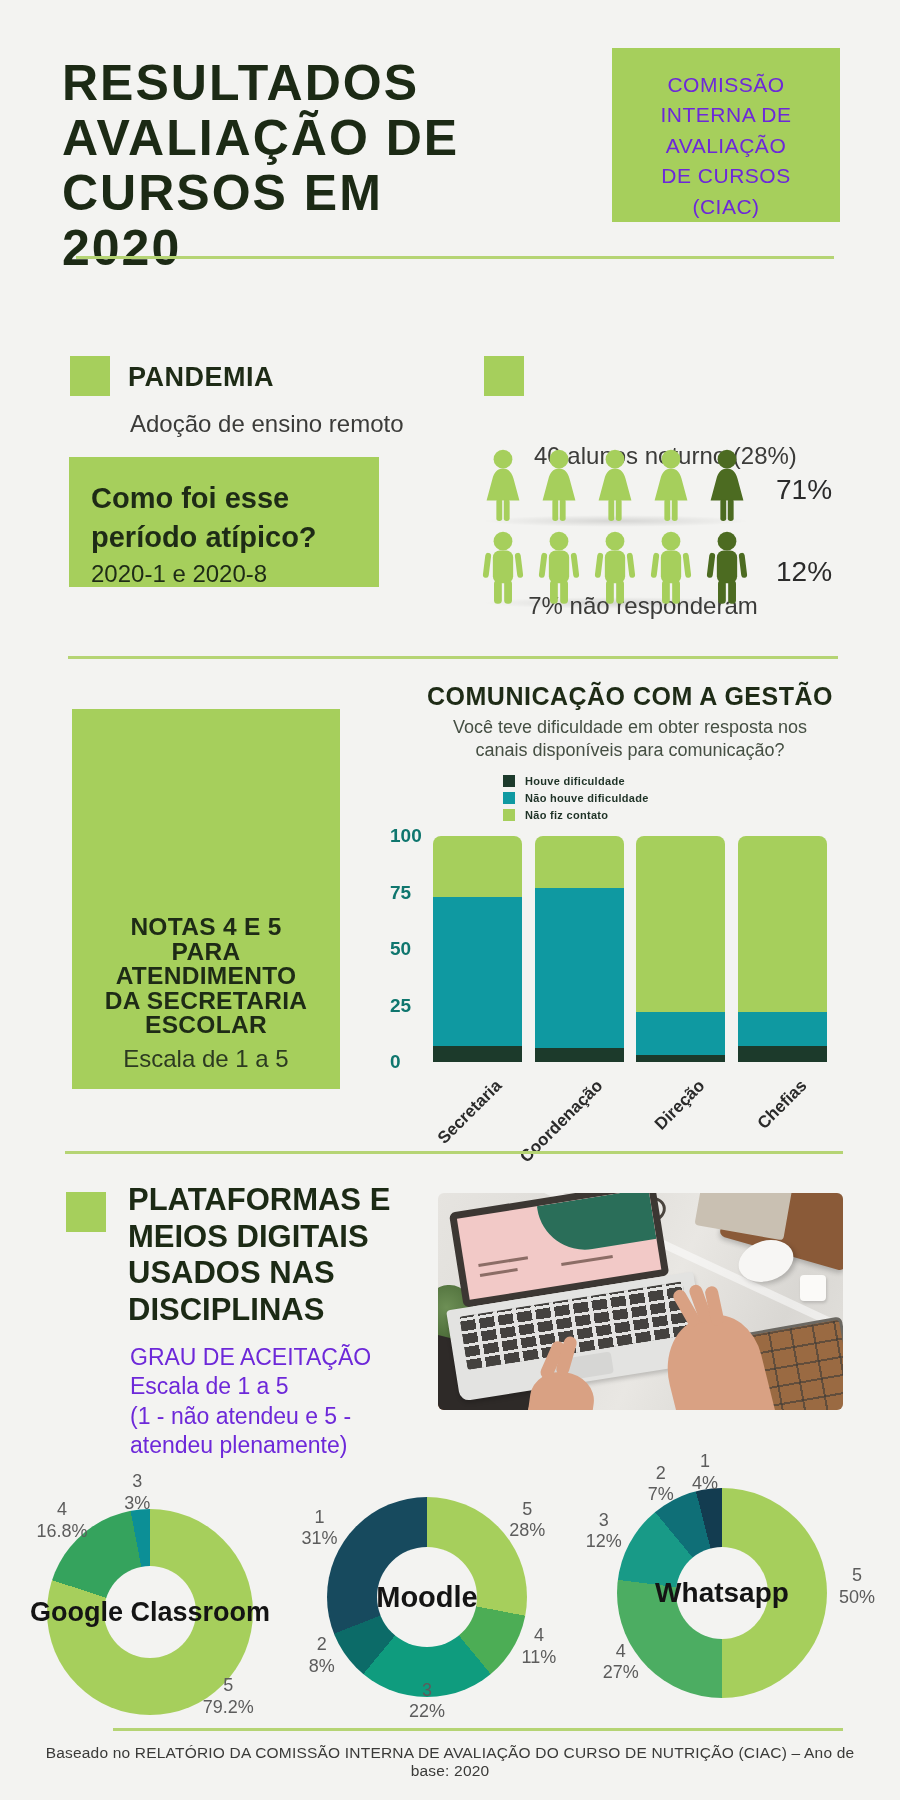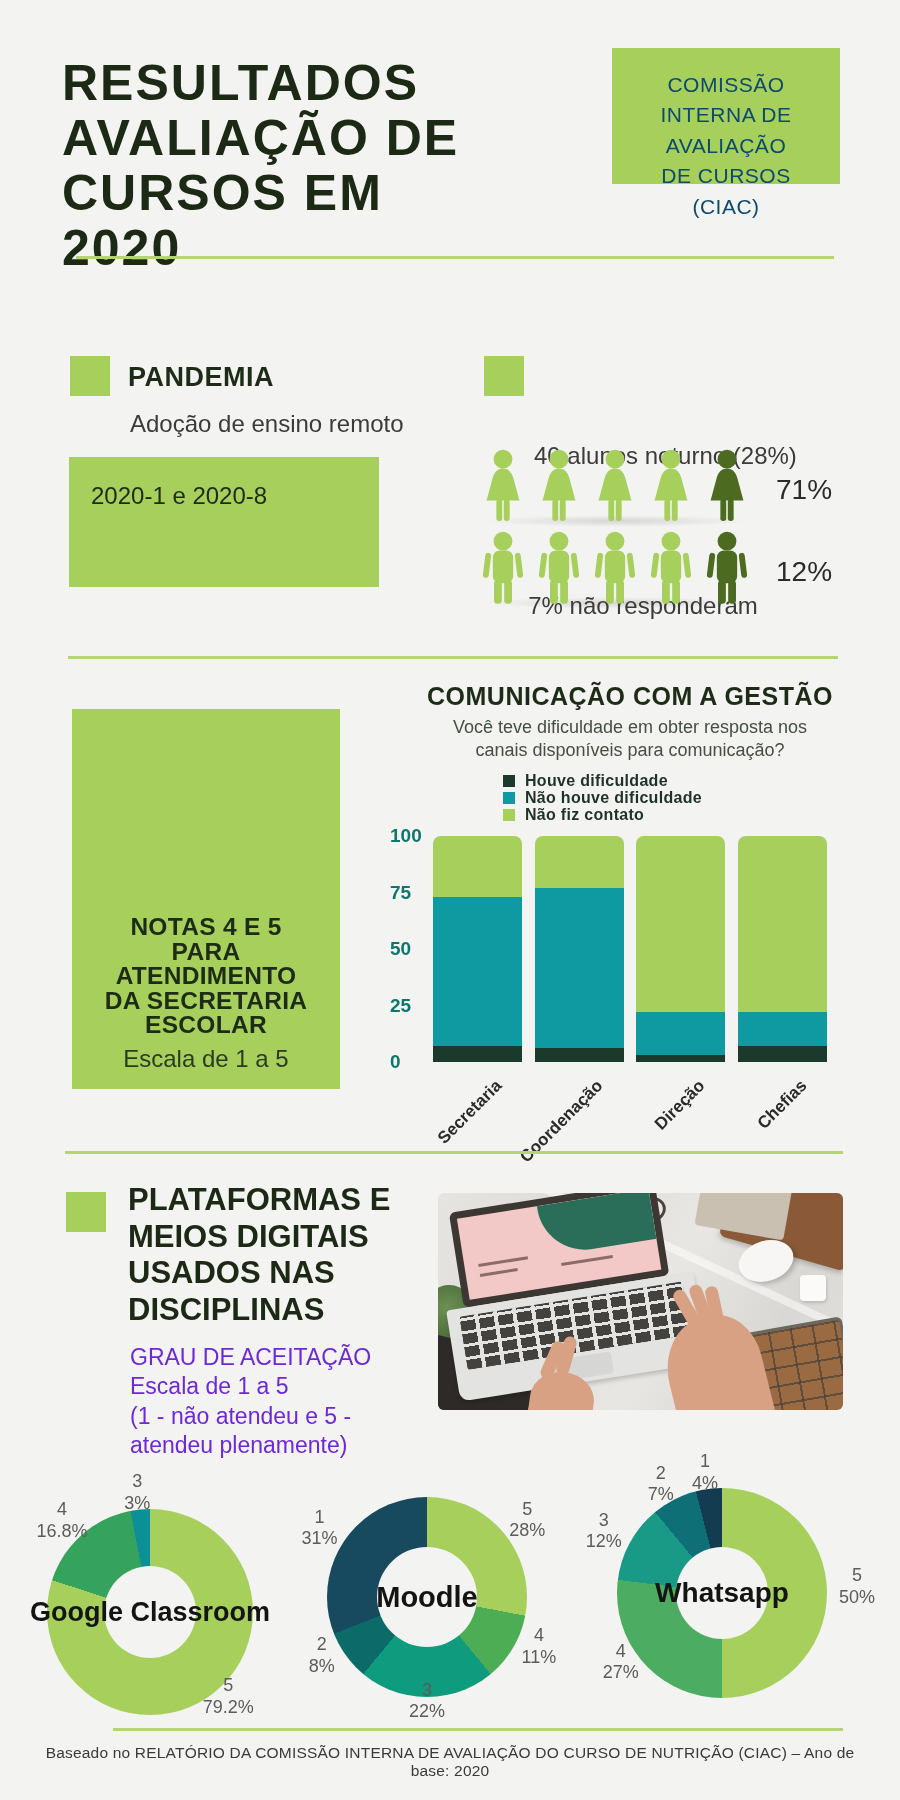--- a/index.html
+++ b/index.html
@@ -4,21 +4,21 @@
 <style>
   html,body{margin:0;padding:0;background:#e9e9e7;}
   .page{position:relative;width:900px;height:1800px;margin:0 auto;background:#f3f3f1;
         font-family:"Liberation Sans",sans-serif;overflow:hidden;color:#222;}
   .abs{position:absolute;}
   .pre{white-space:pre-line;}
 
   
   .title{left:62px;top:56px;width:520px;font-size:50px;font-weight:700;line-height:1.1;
          letter-spacing:2px;color:#1c2a15;}
-  .badge{left:612px;top:48px;width:228px;height:136px;background:#a6cf5c;color:#0c4a6e;
+  .badge{left:612px;top:48px;width:228px;height:174px;background:#a6cf5c;color:#6d28d9;
          text-align:center;font-size:21px;font-weight:400;line-height:1.45;letter-spacing:.5px;
          padding-top:22px;box-sizing:border-box;}
   .hr{height:3px;background:#b5d474;}
   .hr1{left:76px;top:256px;width:758px;}
   .hr2{left:68px;top:656px;width:770px;}
   .hr3{left:65px;top:1151px;width:778px;}
   .hr4{left:113px;top:1728px;width:730px;}
 
   .bullet{width:40px;height:40px;background:#a6cf5c;}
   .sec-h{font-size:27px;font-weight:700;color:#1e2b16;letter-spacing:.5px;}
@@ -39,21 +39,21 @@
   .row-pct{font-size:28px;color:#2b2b2b;margin-left:18px;margin-bottom:18px;}
   .no-answer{left:498px;top:592px;width:290px;text-align:center;font-size:24px;color:#3b3b39;}
 
   
   .comm-title{left:400px;top:682px;width:460px;text-align:center;font-size:25px;font-weight:700;
               color:#1e2b16;letter-spacing:.5px;}
   .comm-sub{left:430px;top:716px;width:400px;text-align:center;font-size:18px;color:#454f43;line-height:1.25;}
   .comm-legend{left:503px;top:772px;}
   .legend-row{display:flex;align-items:center;gap:10px;height:17px;}
   .legend-swatch{width:12px;height:12px;display:inline-block;}
-  .legend-text{font-size:16px;font-weight:700;color:#1e3226;letter-spacing:.3px;text-align:right;}
+  .legend-text{font-size:11px;font-weight:700;color:#1e3226;letter-spacing:.3px;text-align:right;}
   .comm-chart{left:390px;top:836px;width:470px;height:226px;}
   .comm-yaxis{position:absolute;left:0;top:0;width:36px;height:226px;}
   .y-tick{position:absolute;right:0;width:36px;font-size:19px;font-weight:700;color:#0f766e;}
   .comm-plot{position:absolute;left:43px;top:0;width:394px;height:226px;}
   .bar-col{position:absolute;bottom:0;width:89px;display:flex;flex-direction:column-reverse;
            border-radius:8px 8px 0 0;overflow:hidden;}
   .x-label{position:absolute;top:240px;white-space:nowrap;font-size:17px;font-weight:700;color:#2b2b2b;
            transform:translateX(-100%) rotate(-45deg);transform-origin:100% 0;}
 
   
@@ -161,20 +161,22 @@
   <div class="abs hr hr1"></div>
 
   <div class="abs bullet" style="left:70px;top:356px;"></div>
   <div class="abs sec-h" style="left:128px;top:362px;">PANDEMIA</div>
   <div class="abs body-txt" style="left:130px;top:410px;">Adoção de ensino remoto</div>
 
   <div class="abs bullet" style="left:484px;top:356px;"></div>
   <div class="abs body-txt" style="left:534px;top:442px;">40 alunos noturno (28%)</div>
 
   <div class="abs period-box">
+    <div class="period-q pre">Como foi esse
+período atípico?</div>
     <div class="period-sub">2020-1 e 2020-8</div>
   </div>
 
   <div class="abs people">
       <div class="person-row">
         <div class="row-shadow"></div>
         <svg viewBox="0 0 64 96" class="person">
           <use href="#sym-female" fill="#a6cf5c"></use>
         </svg>
         <svg viewBox="0 0 64 96" class="person">

